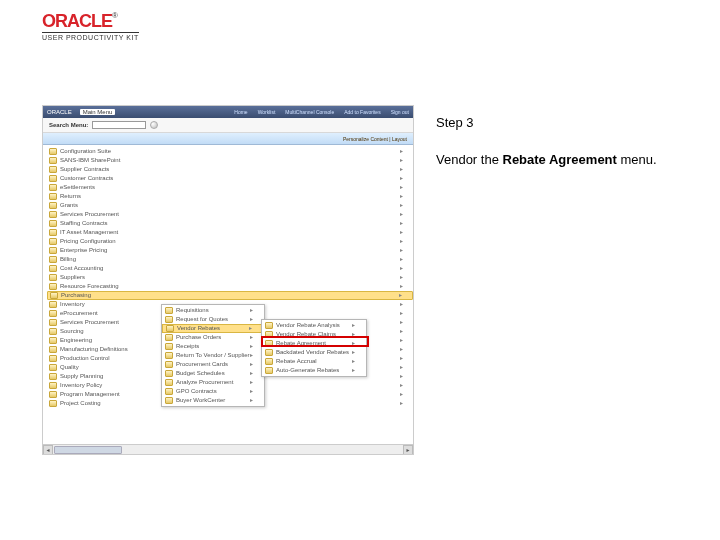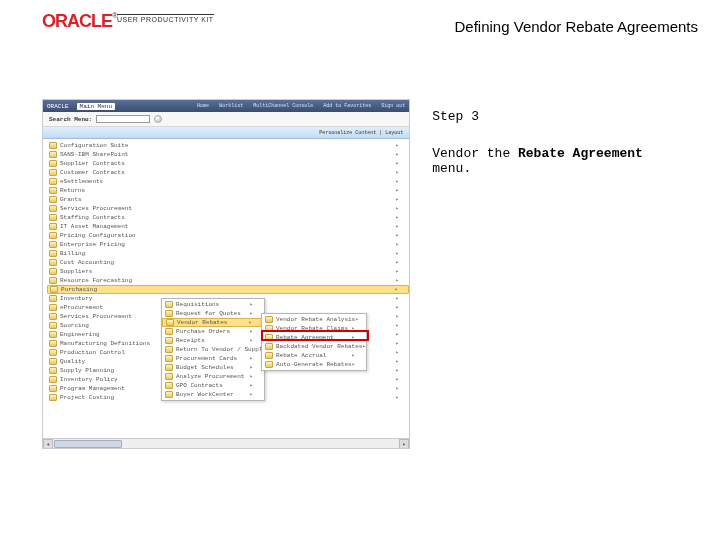--- a/index.html
+++ b/index.html
@@ -10,21 +10,21 @@
     background: #fff;
     position: relative;
     overflow: hidden;
   }
   .header {
     display: flex;
     justify-content: space-between;
     align-items: flex-start;
     padding: 12px 22px 6px 42px;
   }
-  .brand { display: flex; }
+  .brand { display: flex; flex-direction: column; }
   .oracle-logo {
     font-family: Arial, sans-serif;
     font-weight: bold;
     font-size: 18px;
     color: #d8232a;
     letter-spacing: -1px;
     line-height: 1;
   }
   .oracle-logo sup { font-size: 8px; color: #444; font-weight: normal; vertical-align: top; }
   .upk {
@@ -38,21 +38,20 @@
   .page-title {
     font-size: 15px;
     color: #000;
     text-align: right;
     padding-top: 6px;
   }
   .main {
     display: flex;
     padding: 0 33px 0 42px;
     margin-top: 58px;
-    font-family: Liberation Mono, monospace;
   }
   .screenshot {
     width: 372px;
     height: 350px;
     border: 1px solid #ccc;
     background: #fff;
     position: relative;
     overflow: hidden;
     font-size: 6px;
     color: #555;
@@ -165,21 +164,20 @@
 </head>
 <body>
 
 <div class="header">
   <div class="brand">
     <div class="oracle-logo">
       <span>ORACLE</span><sup>®</sup>
     </div>
     <div class="upk">USER PRODUCTIVITY KIT</div>
   </div>
-  <div class="page-title">Defining Vendor Rebate Agreements</div>
 </div>
 
 <div class="main">
   <div class="screenshot">
 
     <div class="ss-top">
       <span class="redo">ORACLE</span>
       <span class="mm">Main Menu</span>
       <span class="navr">
         <span>Home</span>

